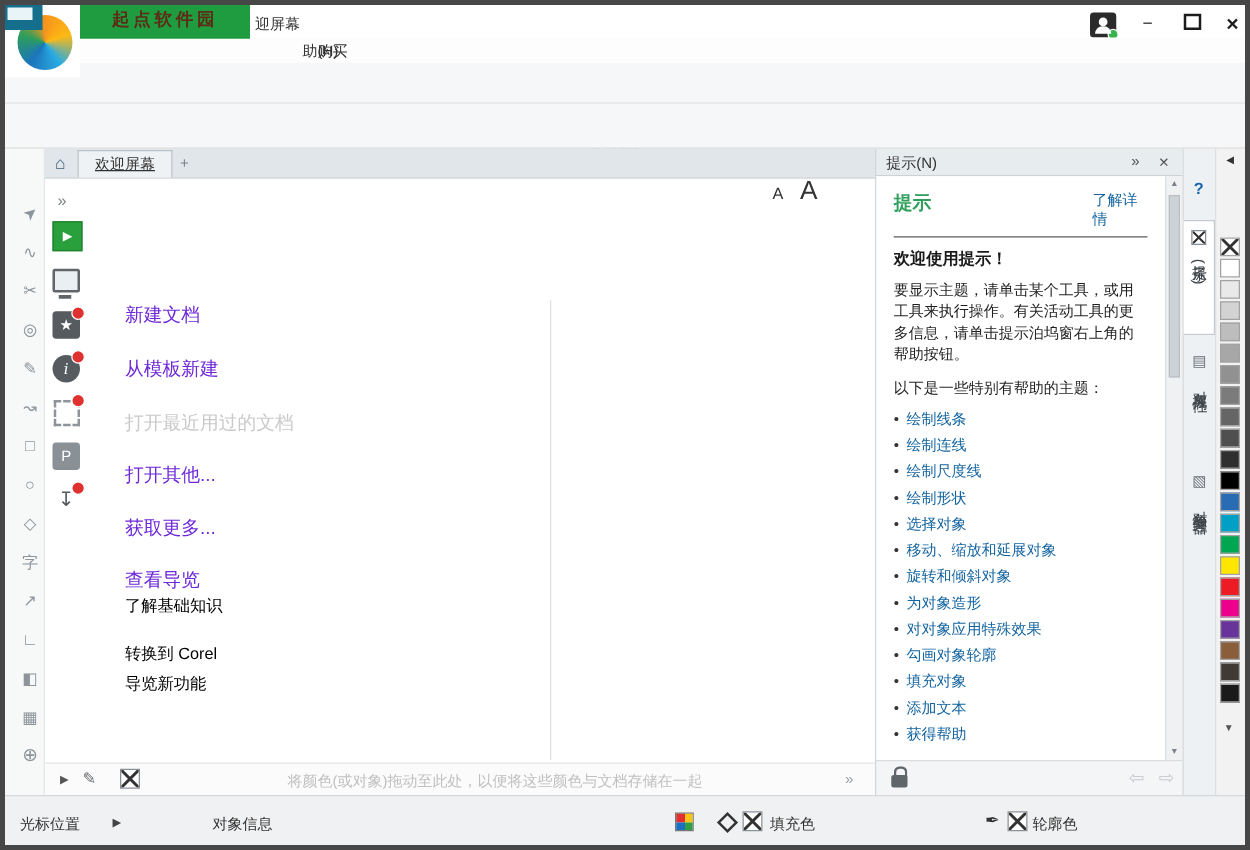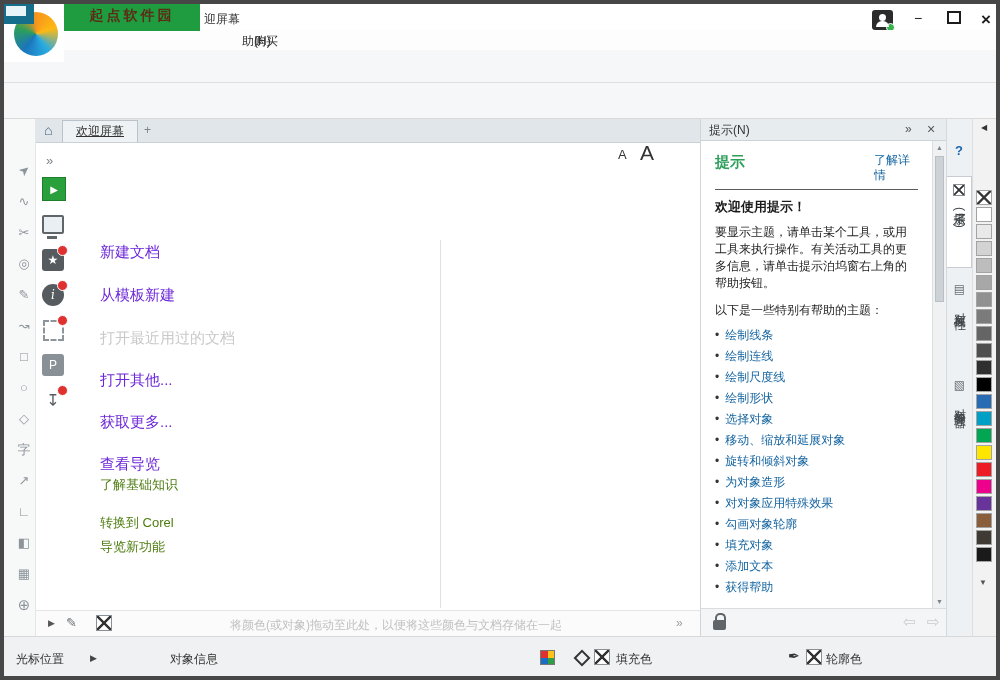--- a/index.html
+++ b/index.html
@@ -22,21 +22,21 @@
   .combo .arrow{margin-left:auto;width:14px;align-self:stretch;display:flex;align-items:center;justify-content:center;border-left:1px solid #d7dce0;font-size:7px;color:#555;}
   .spinfield{position:absolute;background:#fdfdfd;border:1px solid #c9cfd4;font-size:10.5px;color:#333;display:flex;align-items:center;padding-left:4px;box-sizing:border-box;}
   .spinfield.dim{color:#a7adb3;}
   .spincol{margin-left:auto;width:11px;display:flex;flex-direction:column;border-left:1px solid #d7dce0;height:100%;}
   .spincol span{flex:1;font-size:5px;color:#777;display:flex;align-items:center;justify-content:center;line-height:1;}
   .tool{position:absolute;left:8px;width:24px;height:24px;display:flex;align-items:center;justify-content:center;color:#8d959b;font-size:13px;line-height:1;}
   .wnav{position:absolute;width:22px;height:22px;display:flex;align-items:center;justify-content:center;}
   .reddot{position:absolute;right:-4px;top:-4px;width:9px;height:9px;border-radius:50%;background:var(--alert-red);border:1px solid #fff;}
   .link{position:absolute;font-size:15px;color:#6d28d9;cursor:pointer;white-space:nowrap;}
   .link.disabled{color:#c9c9c9;cursor:default;}
-  .sublink{position:absolute;font-size:13px;color:#4d7c0f;cursor:pointer;white-space:nowrap;text-align:center;}
+  .sublink{position:absolute;font-size:13px;color:#000000;cursor:pointer;white-space:nowrap;text-align:center;}
   .topic{display:flex;gap:6px;font-size:12px;line-height:21px;}
   .topic .lk{color:var(--accent);cursor:pointer;}
   .vtxt{writing-mode:vertical-rl;letter-spacing:2px;font-size:12px;color:#3f4448;}
   .swatch{position:absolute;left:976px;width:16px;height:15px;border:1px solid #a3a3a3;box-sizing:border-box;background:#fff;}
   .swatch-none,.nofill{background:
       linear-gradient(45deg,transparent 42%,#333 46%,#333 54%,transparent 58%),
       linear-gradient(135deg,transparent 42%,#333 46%,#333 54%,transparent 58%),#fff !important;}
   .nofill{width:16px;height:16px;border:1px solid #8a8f94;box-sizing:border-box;}
   .winbtn{position:absolute;top:7px;width:24px;text-align:center;font-size:14px;color:#1c1c1c;cursor:pointer;line-height:1;}
   .maxbox{display:inline-block;width:10px;height:9px;border:2px solid #1c1c1c;}

